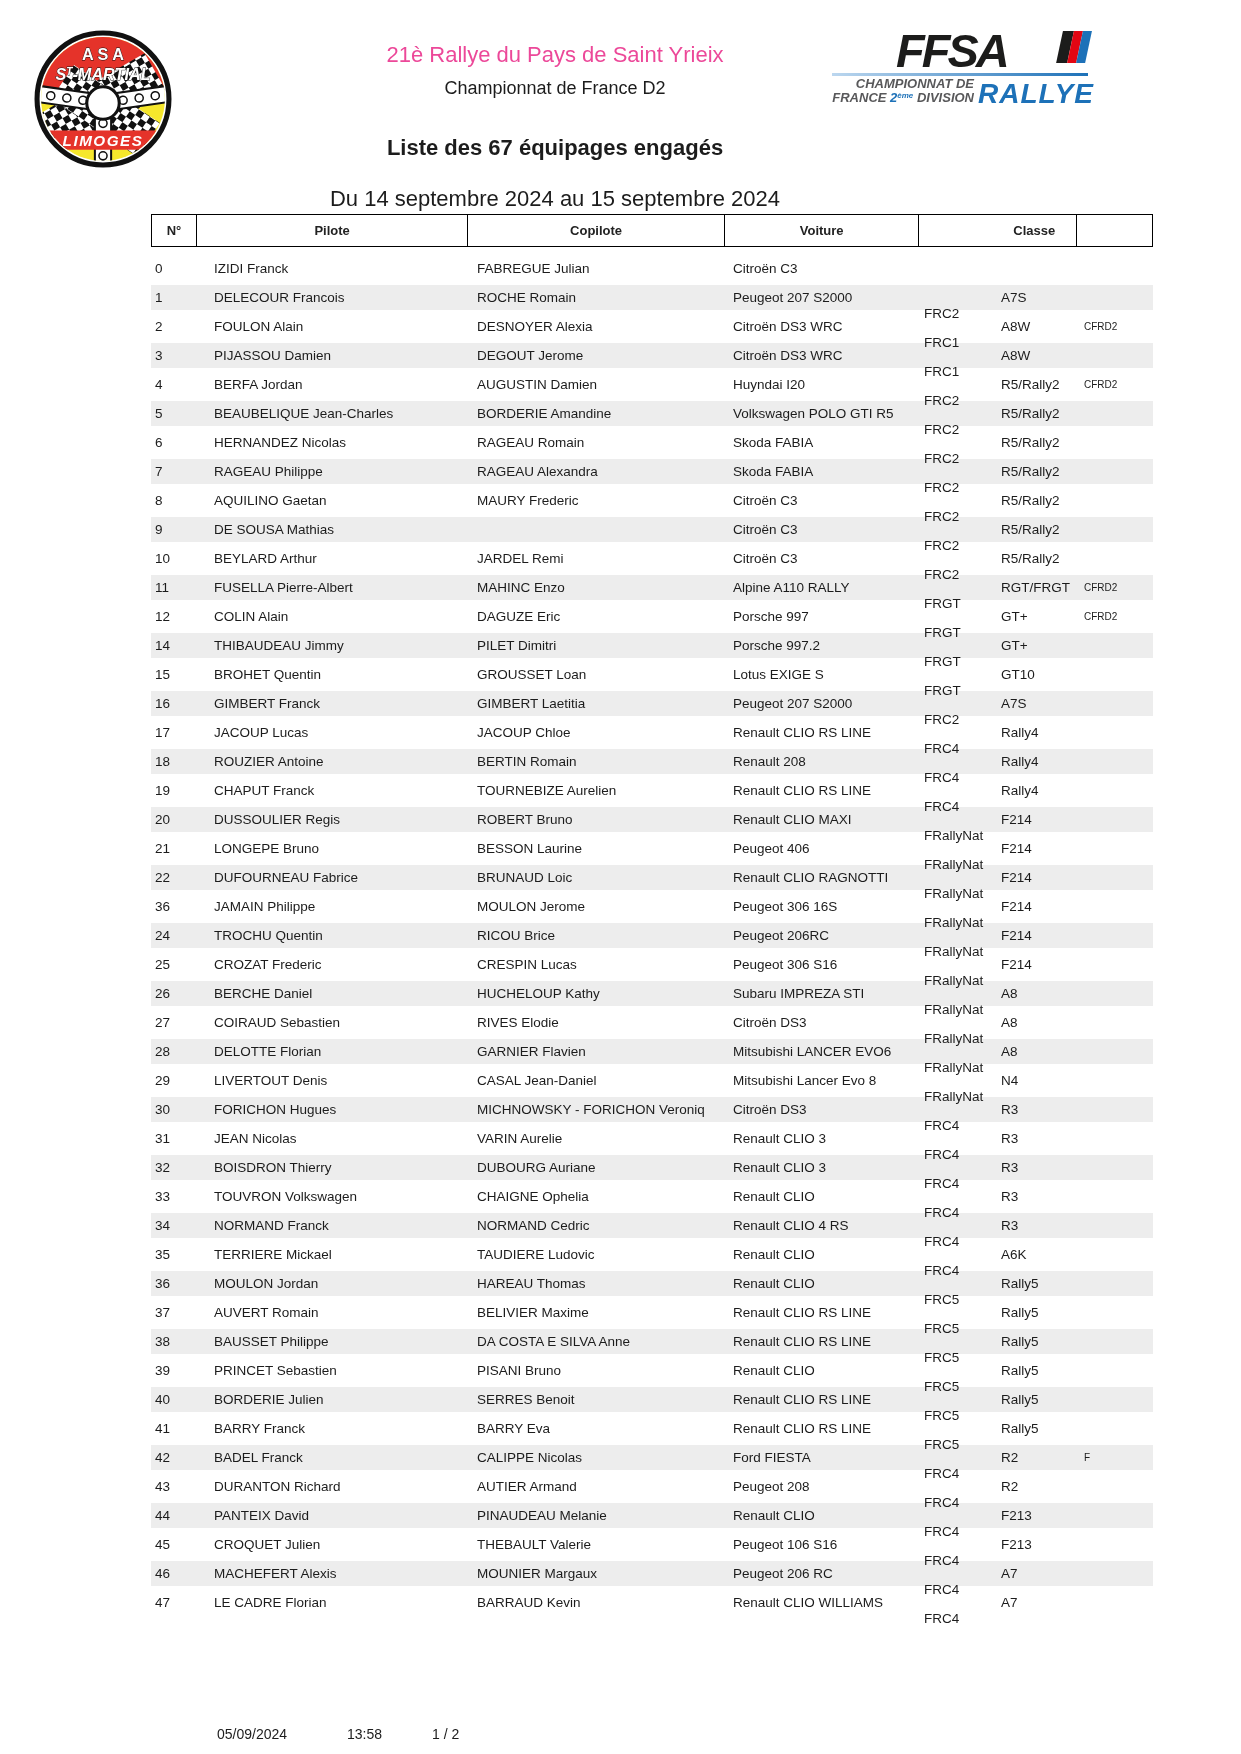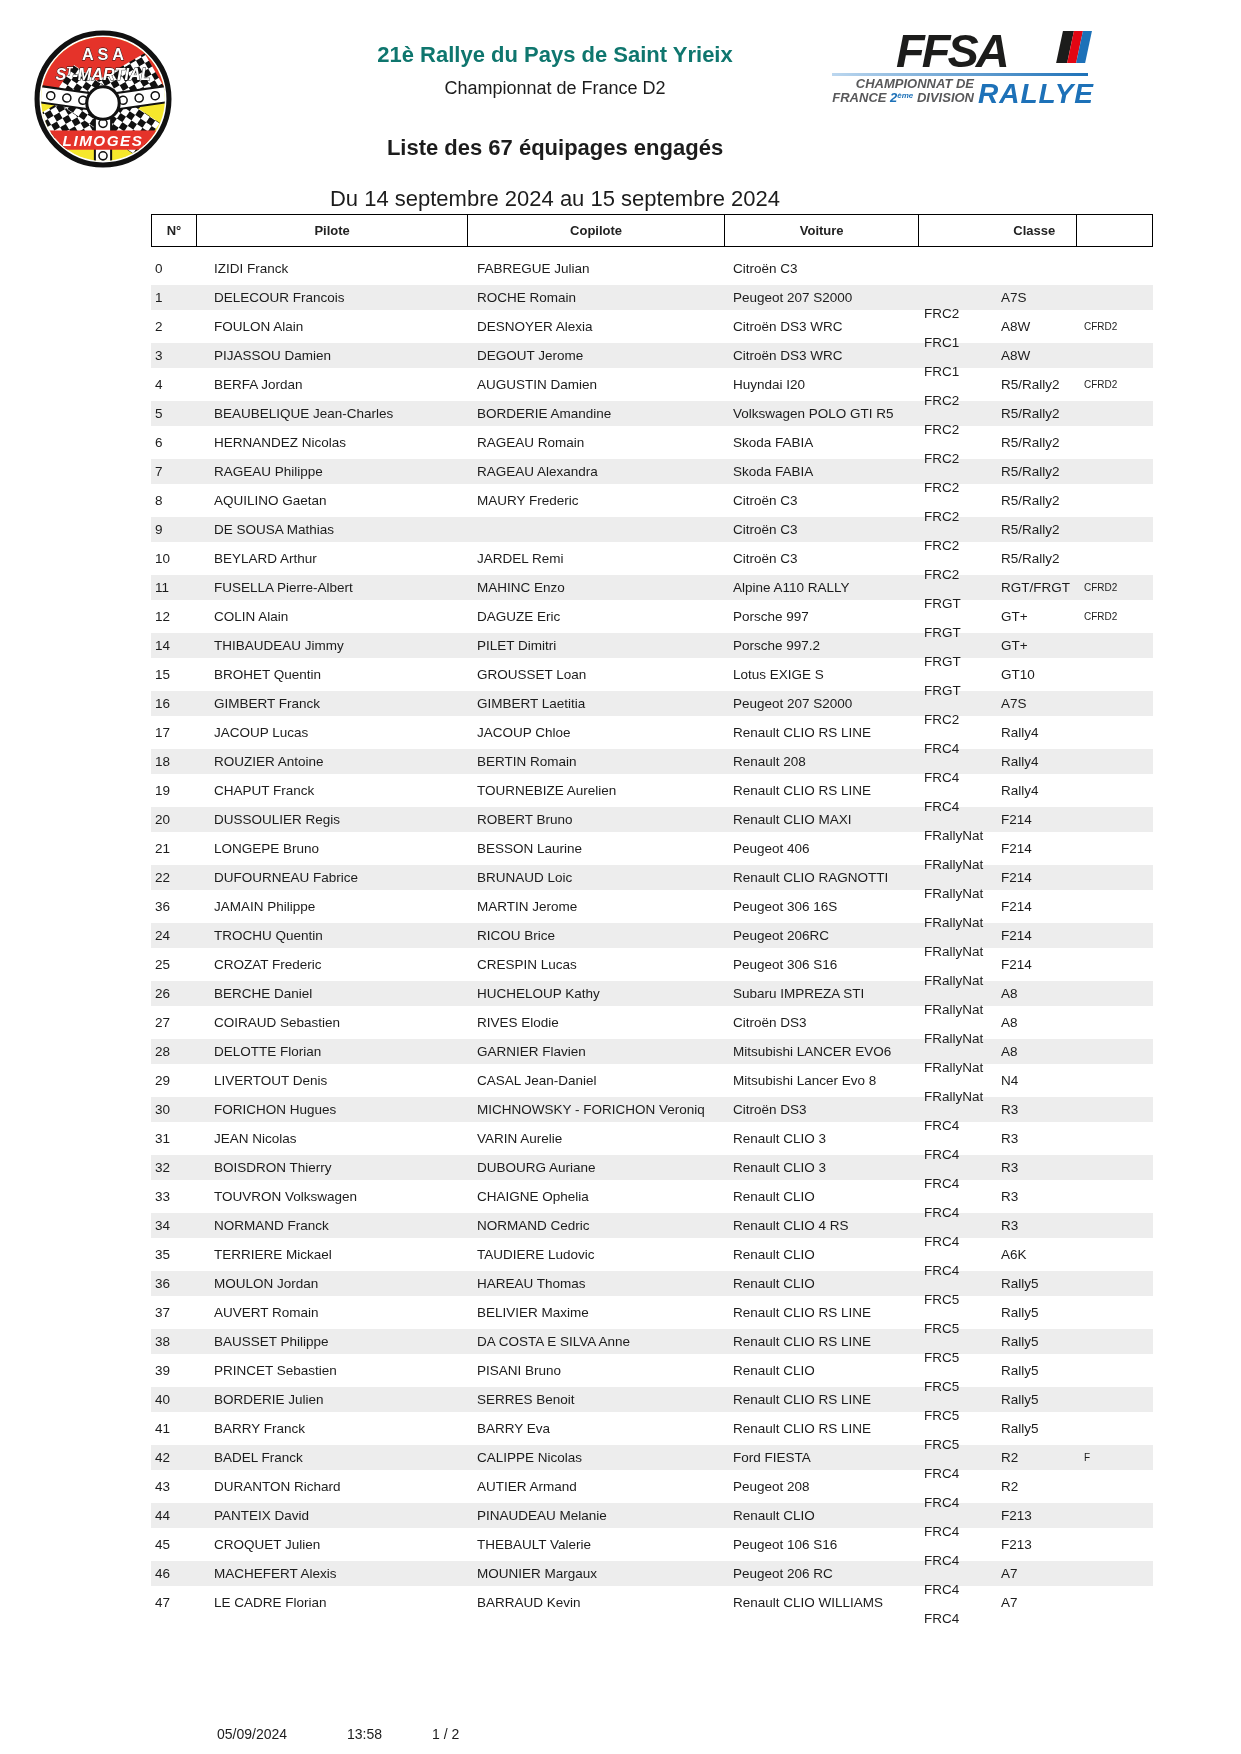--- a/index.html
+++ b/index.html
@@ -1,21 +1,21 @@
 <!DOCTYPE html>
 <html><head>
 <meta charset="utf-8">
 <style>
   html,body { margin:0; padding:0; }
   body {
     width:1241px; height:1754px; position:relative; background:#ffffff;
     font-family:"Liberation Sans", sans-serif; color:#1c1c1c; overflow:hidden;
   }
   .center-col { position:absolute; left:0; width:1110px; text-align:center; }
-  #page-title    { top:42px;  font-size:22px; font-weight:bold; color:#0f766e; }
+  #page-title    { top:42px;  font-size:22px; font-weight:normal; color:#ec4899; }
   #page-subtitle { top:78px;  font-size:18px; }
   #list-title    { top:135px; font-size:22px; font-weight:bold; }
   #date-range    { top:186px; font-size:22px; }
 
   #club-logo { position:absolute; left:34px; top:30px; width:138px; height:138px; }
   #ffsa-logo { position:absolute; left:816px; top:26px; width:282px; height:80px; }
 
   
   #entry-table { position:absolute; left:151px; top:214px; width:1002px; }
   .thead { display:flex; height:33px; border:1px solid #000; box-sizing:border-box; }
@@ -323,21 +323,21 @@
     <div class="cell c1">DUFOURNEAU Fabrice</div>
     <div class="cell c2">BRUNAUD Loic</div>
     <div class="cell c3">Renault CLIO RAGNOTTI</div>
     <div class="cell c4">FRallyNat</div>
     <div class="cell c5">F214</div>
     <div class="cell c6"></div>
   </div>
       <div class="row">
     <div class="cell c0">36</div>
     <div class="cell c1">JAMAIN Philippe</div>
-    <div class="cell c2">MARTIN Jerome</div>
+    <div class="cell c2">MOULON Jerome</div>
     <div class="cell c3">Peugeot 306 16S</div>
     <div class="cell c4">FRallyNat</div>
     <div class="cell c5">F214</div>
     <div class="cell c6"></div>
   </div>
       <div class="row stripe">
     <div class="cell c0">24</div>
     <div class="cell c1">TROCHU Quentin</div>
     <div class="cell c2">RICOU Brice</div>
     <div class="cell c3">Peugeot 206RC</div>

